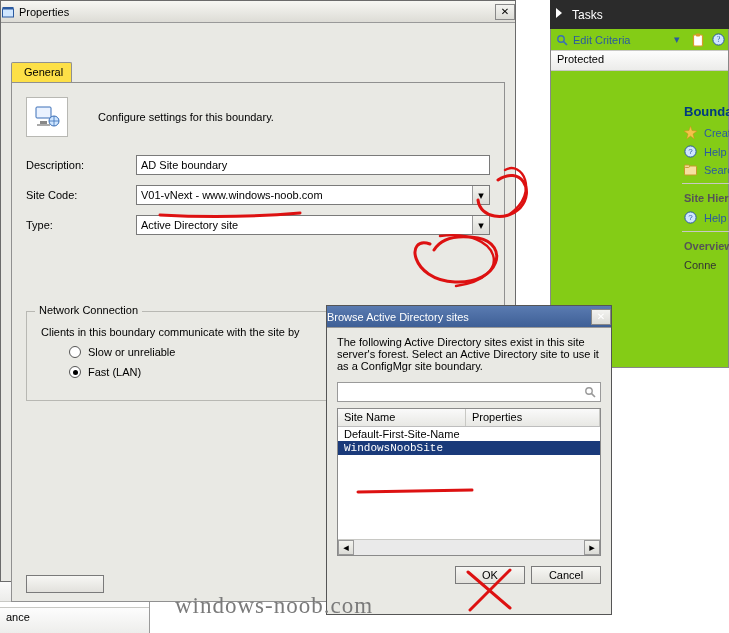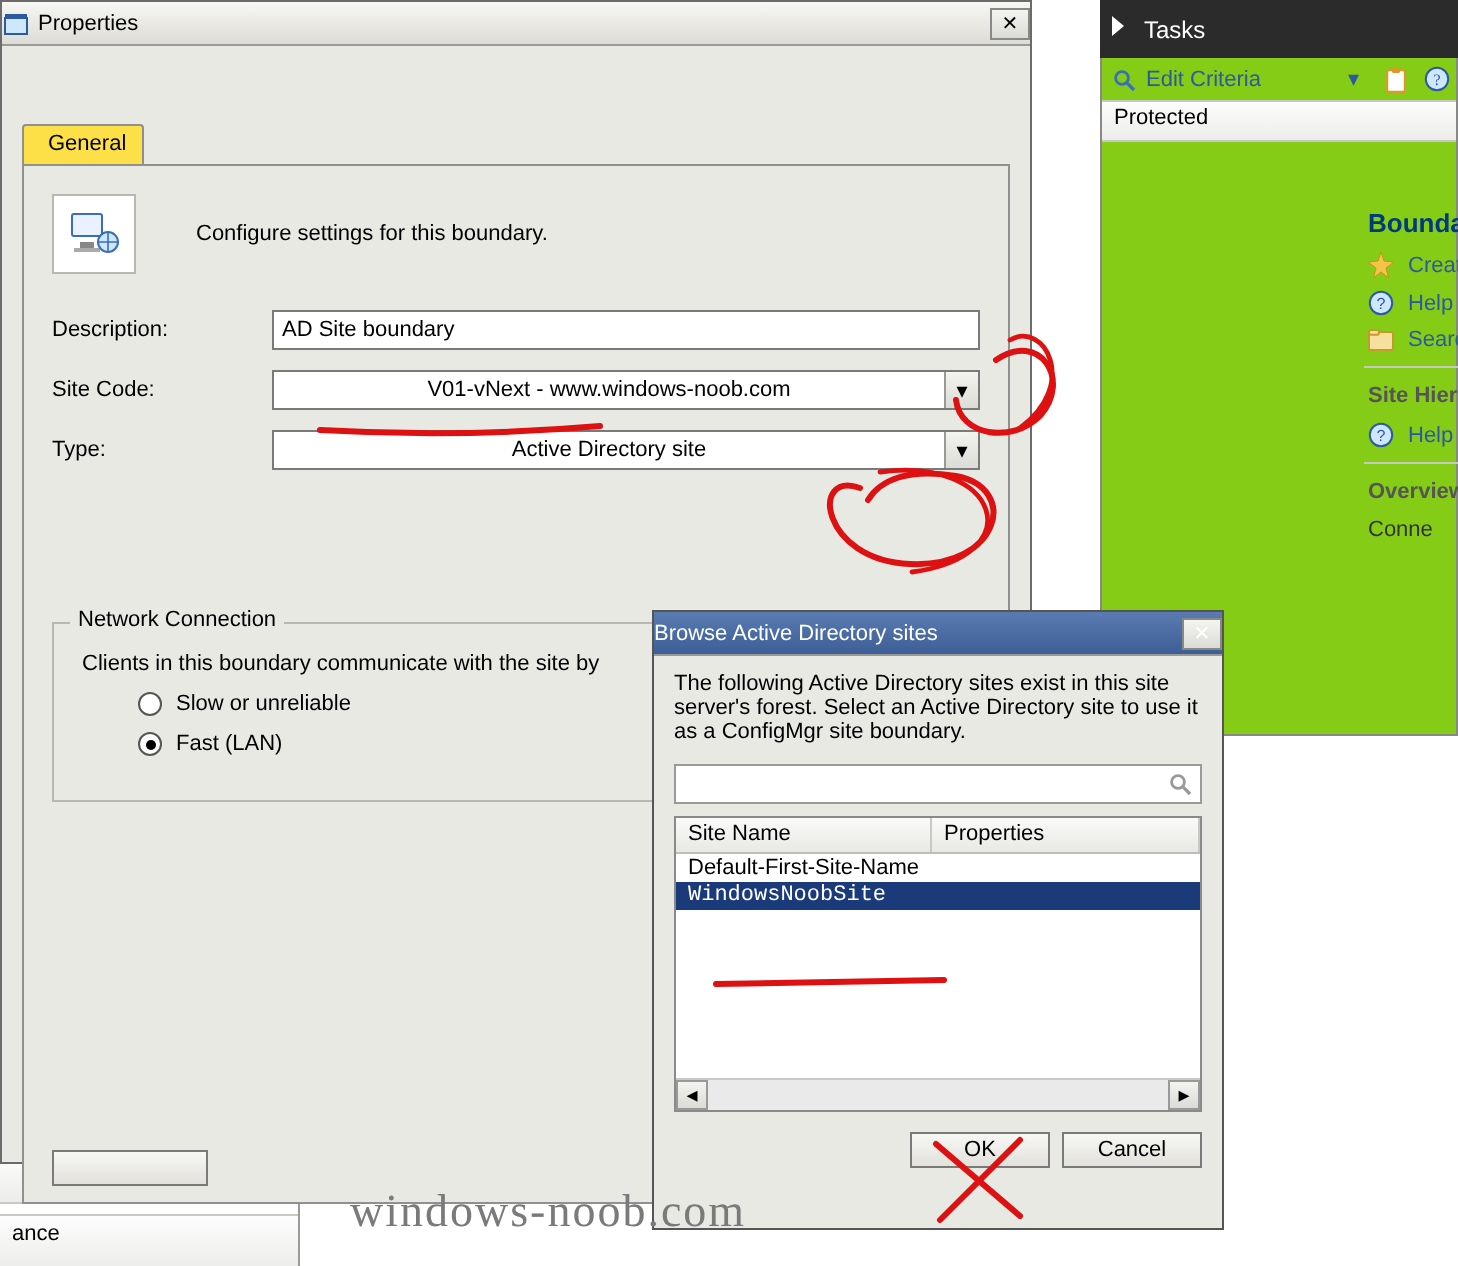--- a/index.html
+++ b/index.html
@@ -91,21 +91,20 @@
     font-family: inherit;
     font-size: 11px;
   }
   .combo {
     flex: 1;
     display: flex;
     height: 20px;
     border: 1px solid #7a7a7a;
     background: #fff;
     align-items: center;
-    text-align: center;
   }
   .combo span.val { flex: 1; padding: 0 4px; overflow: hidden; white-space: nowrap; }
   .combo .drop {
     width: 17px; height: 18px;
     border-left: 1px solid #999;
     background: linear-gradient(#f3f3ef,#dcdcd7);
     display: flex; align-items: center; justify-content: center;
   }
   .warn-icon {
     width: 16px; height: 16px; margin: 0 4px 0 0;

